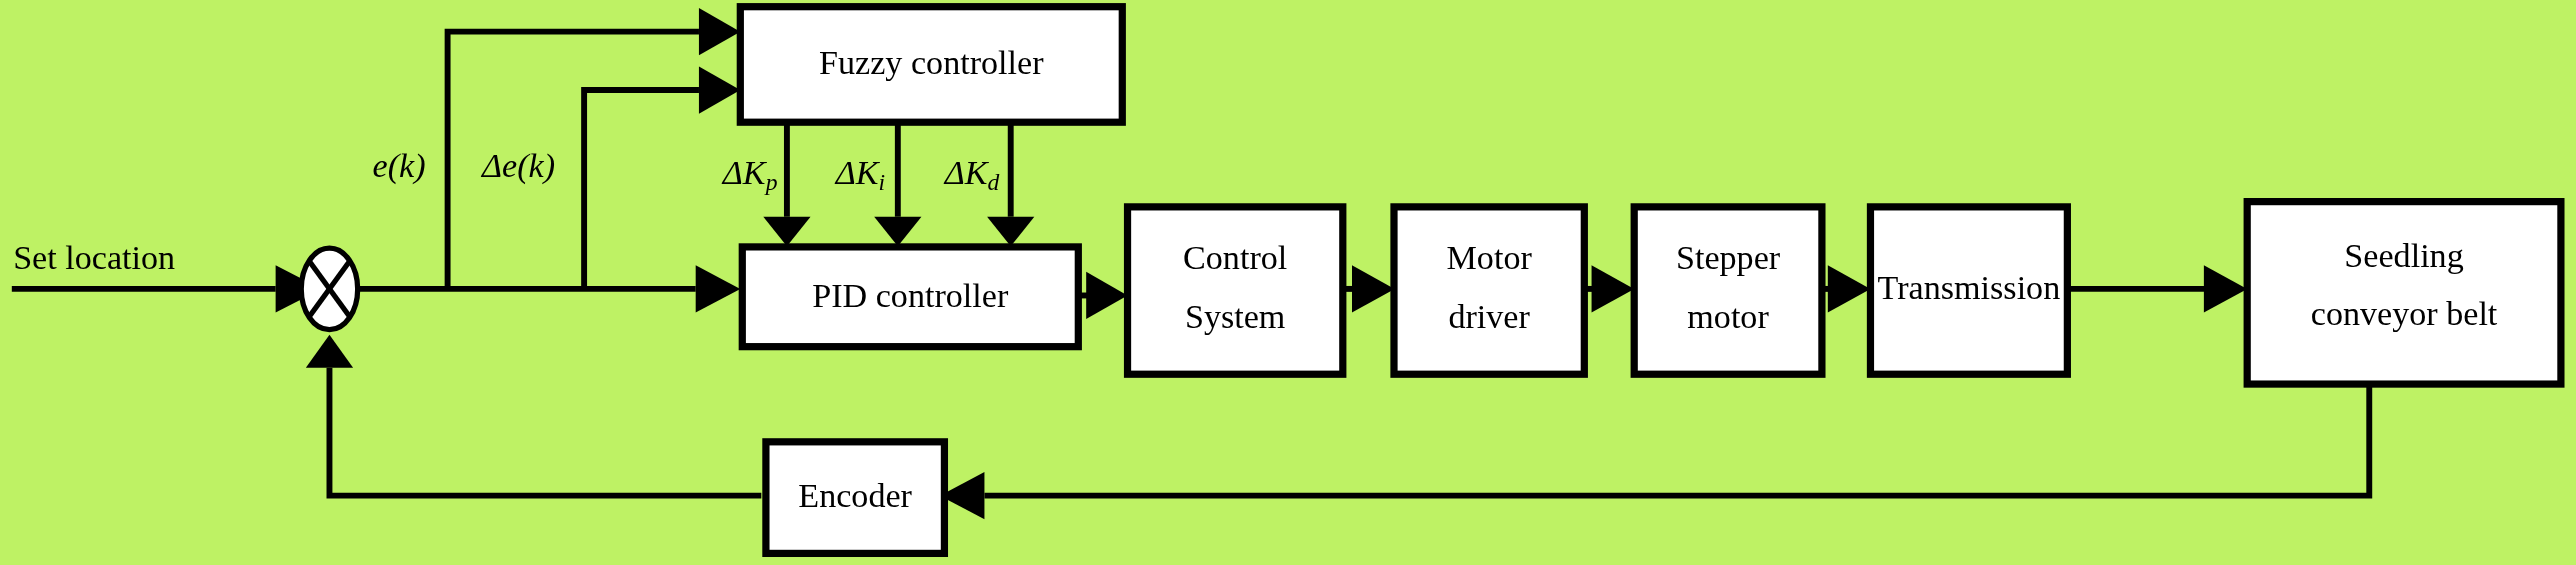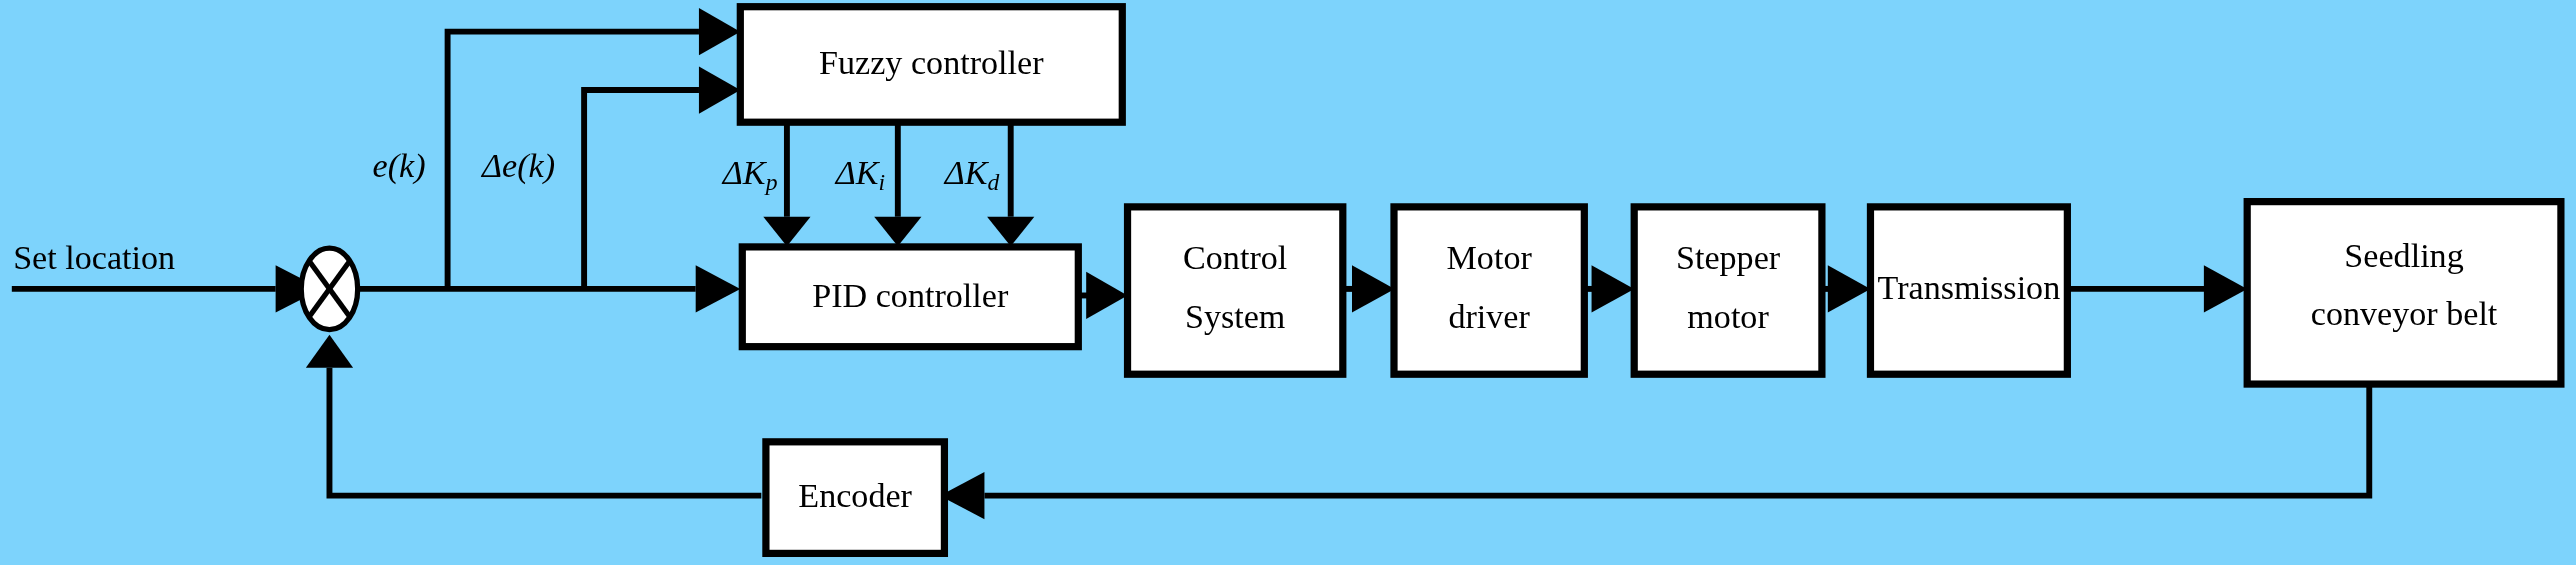--- a/index.html
+++ b/index.html
@@ -4,21 +4,21 @@
 <style>
   html, body {
     margin: 0;
     padding: 0;
     background: #ffffff;
   }
   #diagram-root {
     position: relative;
     width: 2576px;
     height: 566px;
-    background: #7dd3fc;
+    background: #bef264;
     font-family: "Liberation Serif", "DejaVu Serif", serif;
     overflow: hidden;
     text-align: right;
   }
   svg#diagram-svg {
     position: absolute;
     top: 0;
     left: 0;
     width: 2576px;
     height: 566px;

